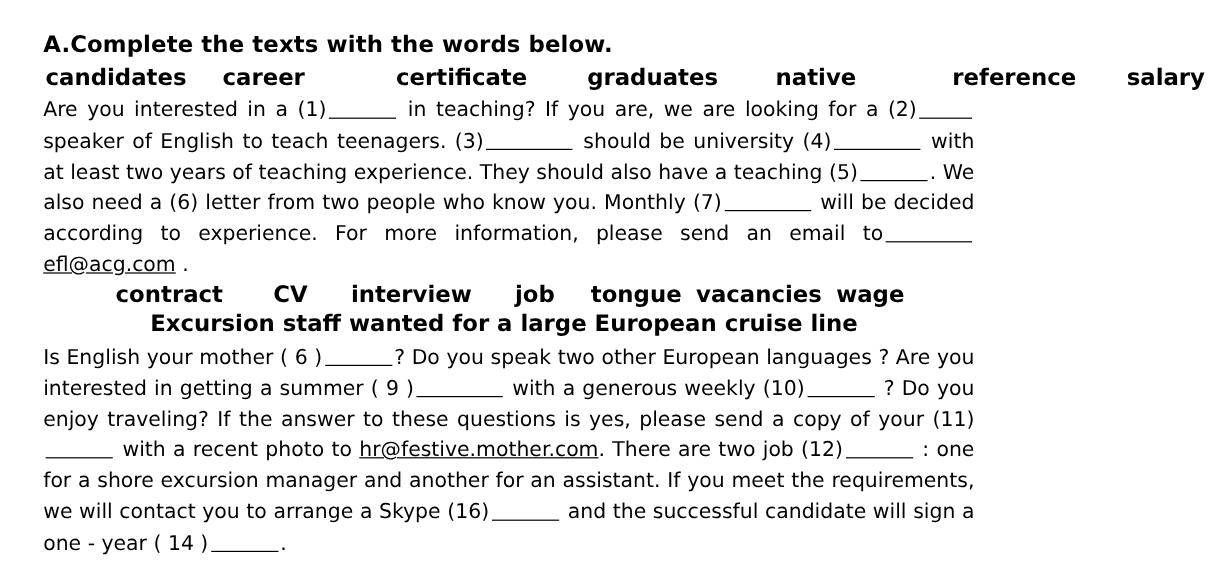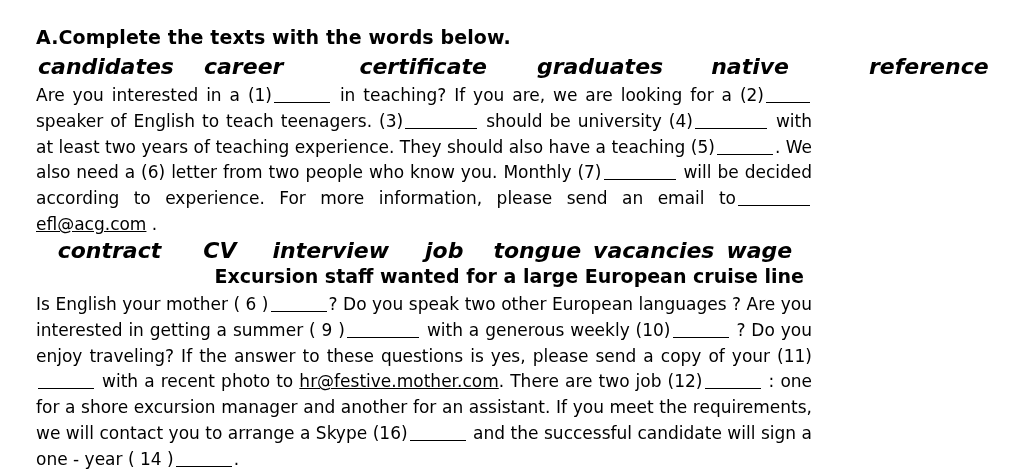--- a/index.html
+++ b/index.html
@@ -21,22 +21,21 @@
     box-sizing: border-box;
     padding: 26px 22px 0 36px;
   }
   .instruction {
     font-size: 19px;
     font-weight: bold;
     letter-spacing: 0.1px;
     margin: 0 0 6px 0;
   }
   .wordbank {
-    font-size: 22px;
-    font-style: italic;
+    font-size: 19px;
     font-weight: bold;
     margin: 0 0 4px 0;
     white-space: nowrap;
   }
   .wordbank span.w {
     display: inline-block;
   }
   .wb1 .w:nth-child(1) { margin-right: 30px; }
   .wb1 .w:nth-child(2) { margin-right: 76px; }
   .wb1 .w:nth-child(3) { margin-right: 50px; }
@@ -57,21 +56,21 @@
   .title {
     font-size: 19px;
     font-weight: bold;
     text-align: center;
     margin: 0 0 4px 0;
     padding-right: 40px;
   }
   .title2 {
     font-size: 19px;
     font-weight: bold;
-    text-align: right;
+    text-align: center;
     margin: 0 0 5px 0;
     padding-right: 10px;
   }
   .para {
     font-size: 17px;
     text-align: justify;
     text-align-last: left;
     line-height: 1.52;
     margin: 0;
     padding-right: 2px;

